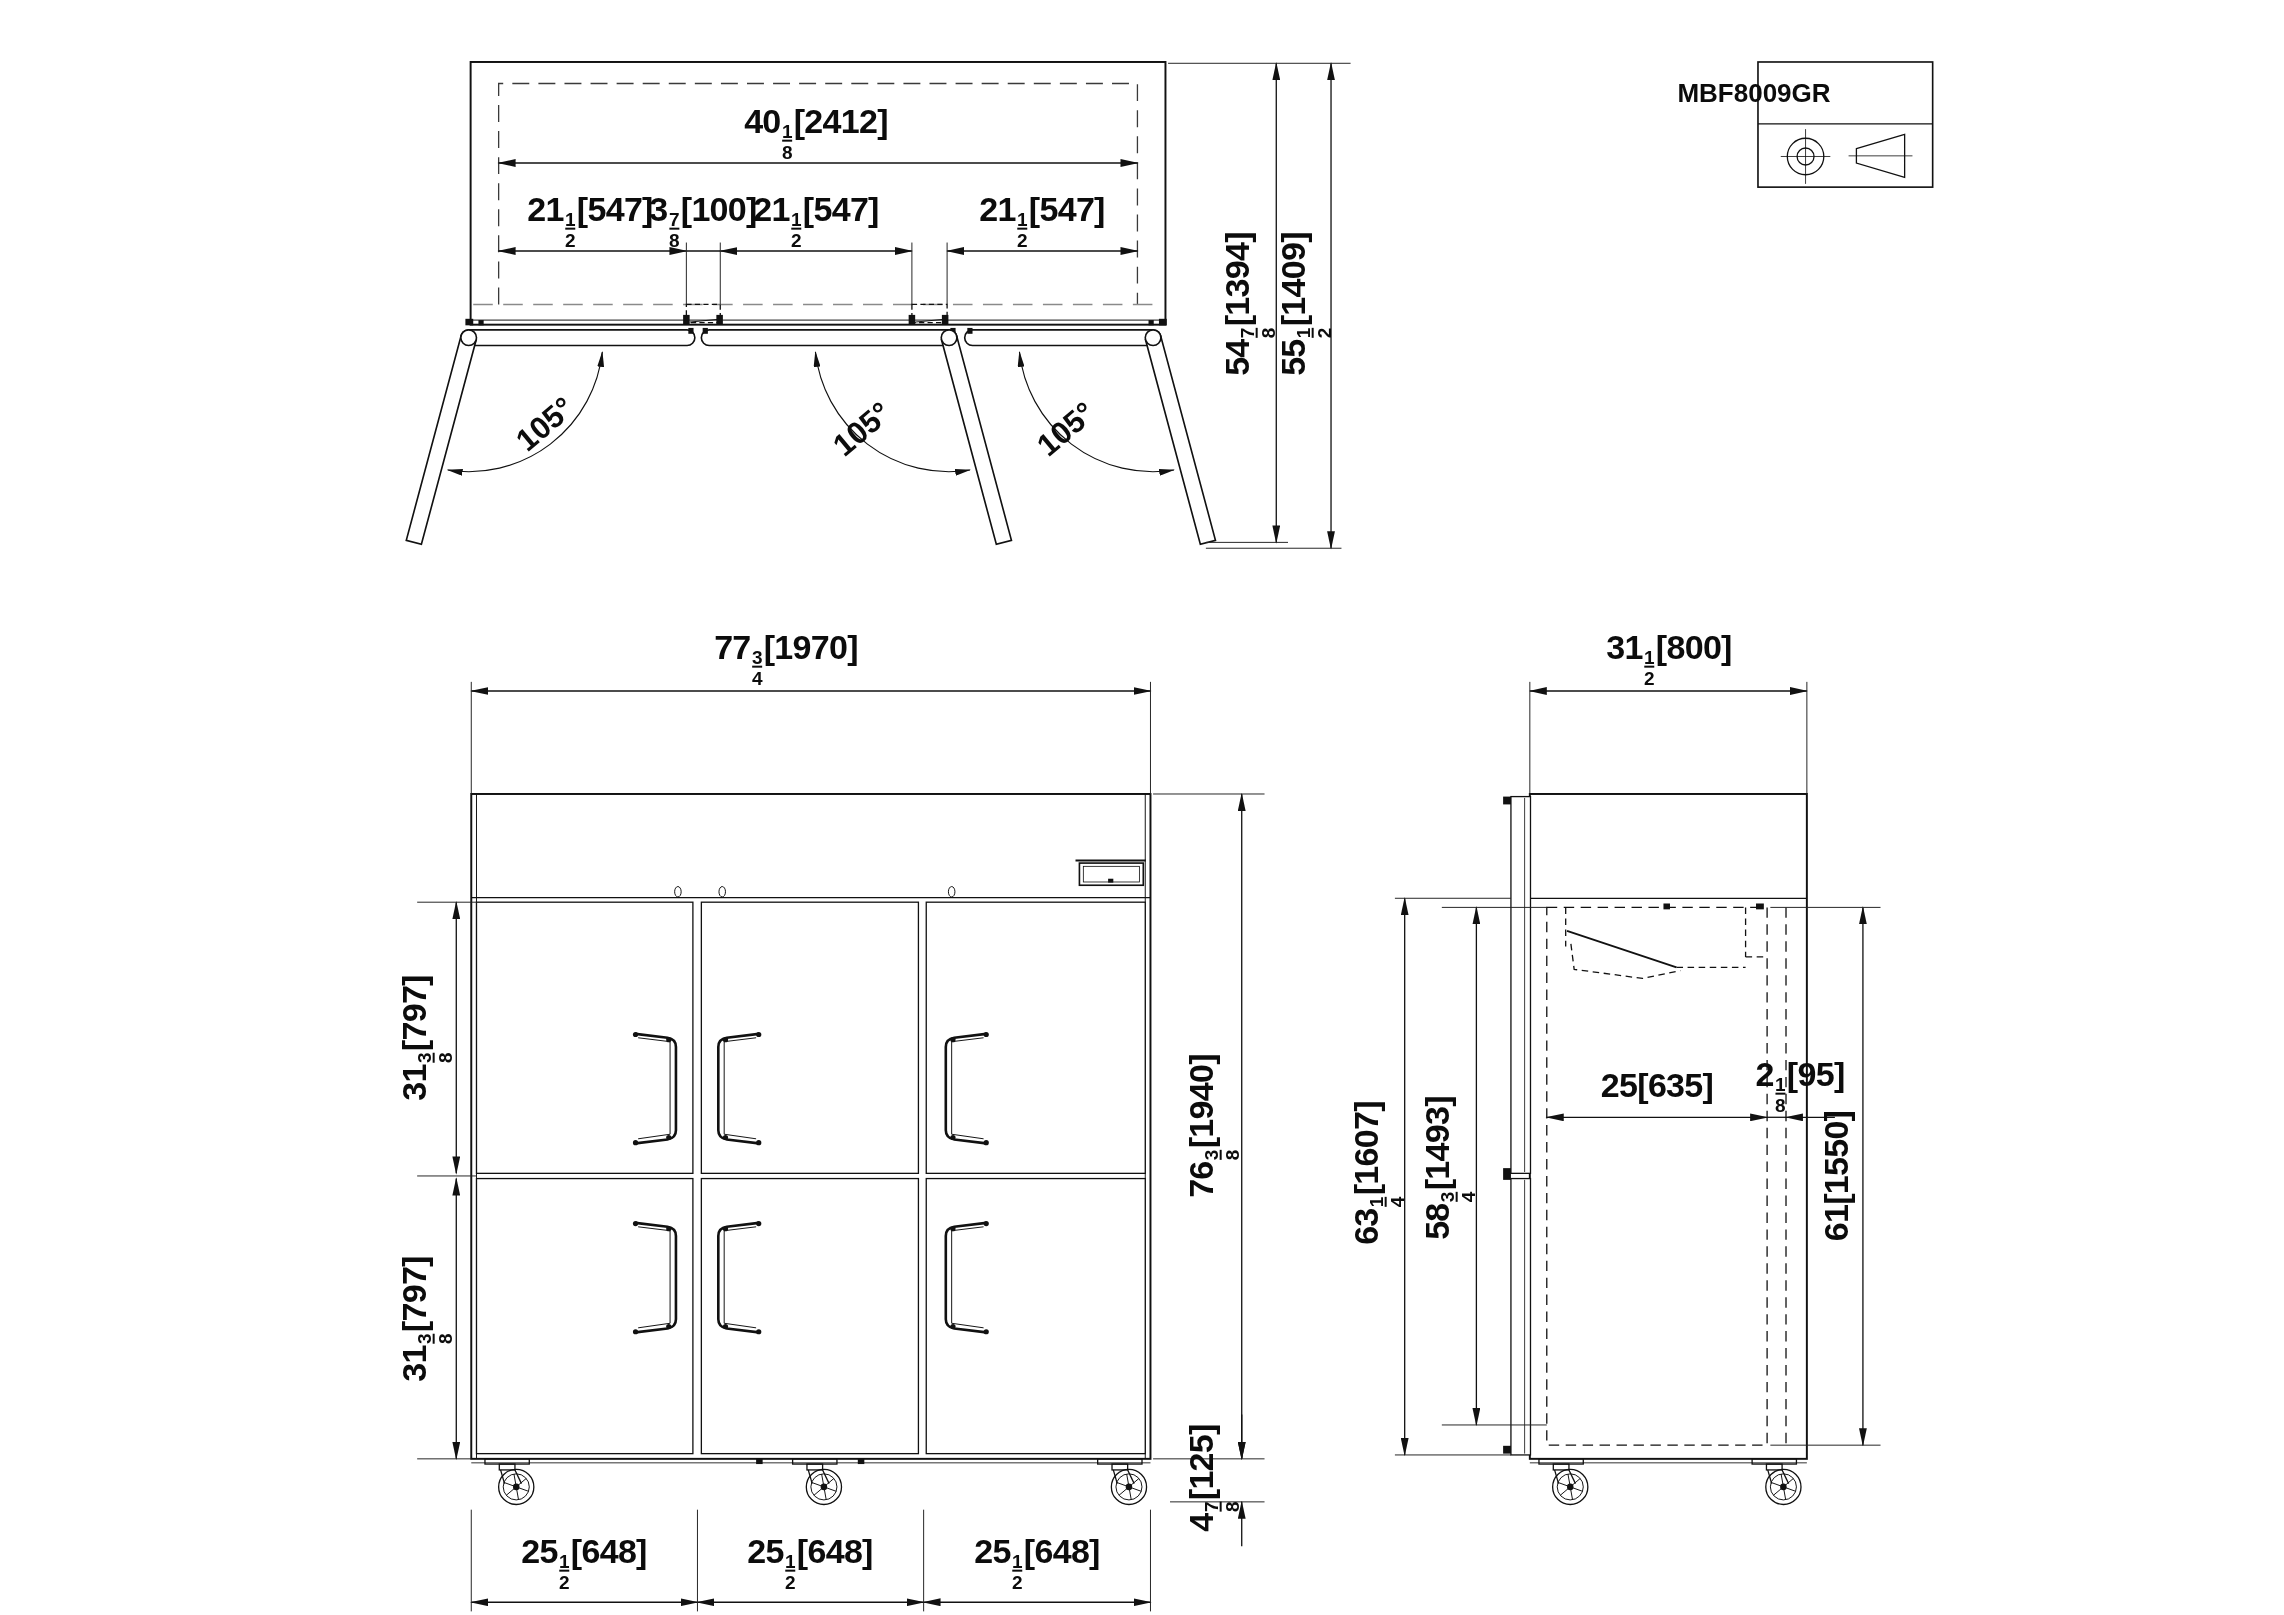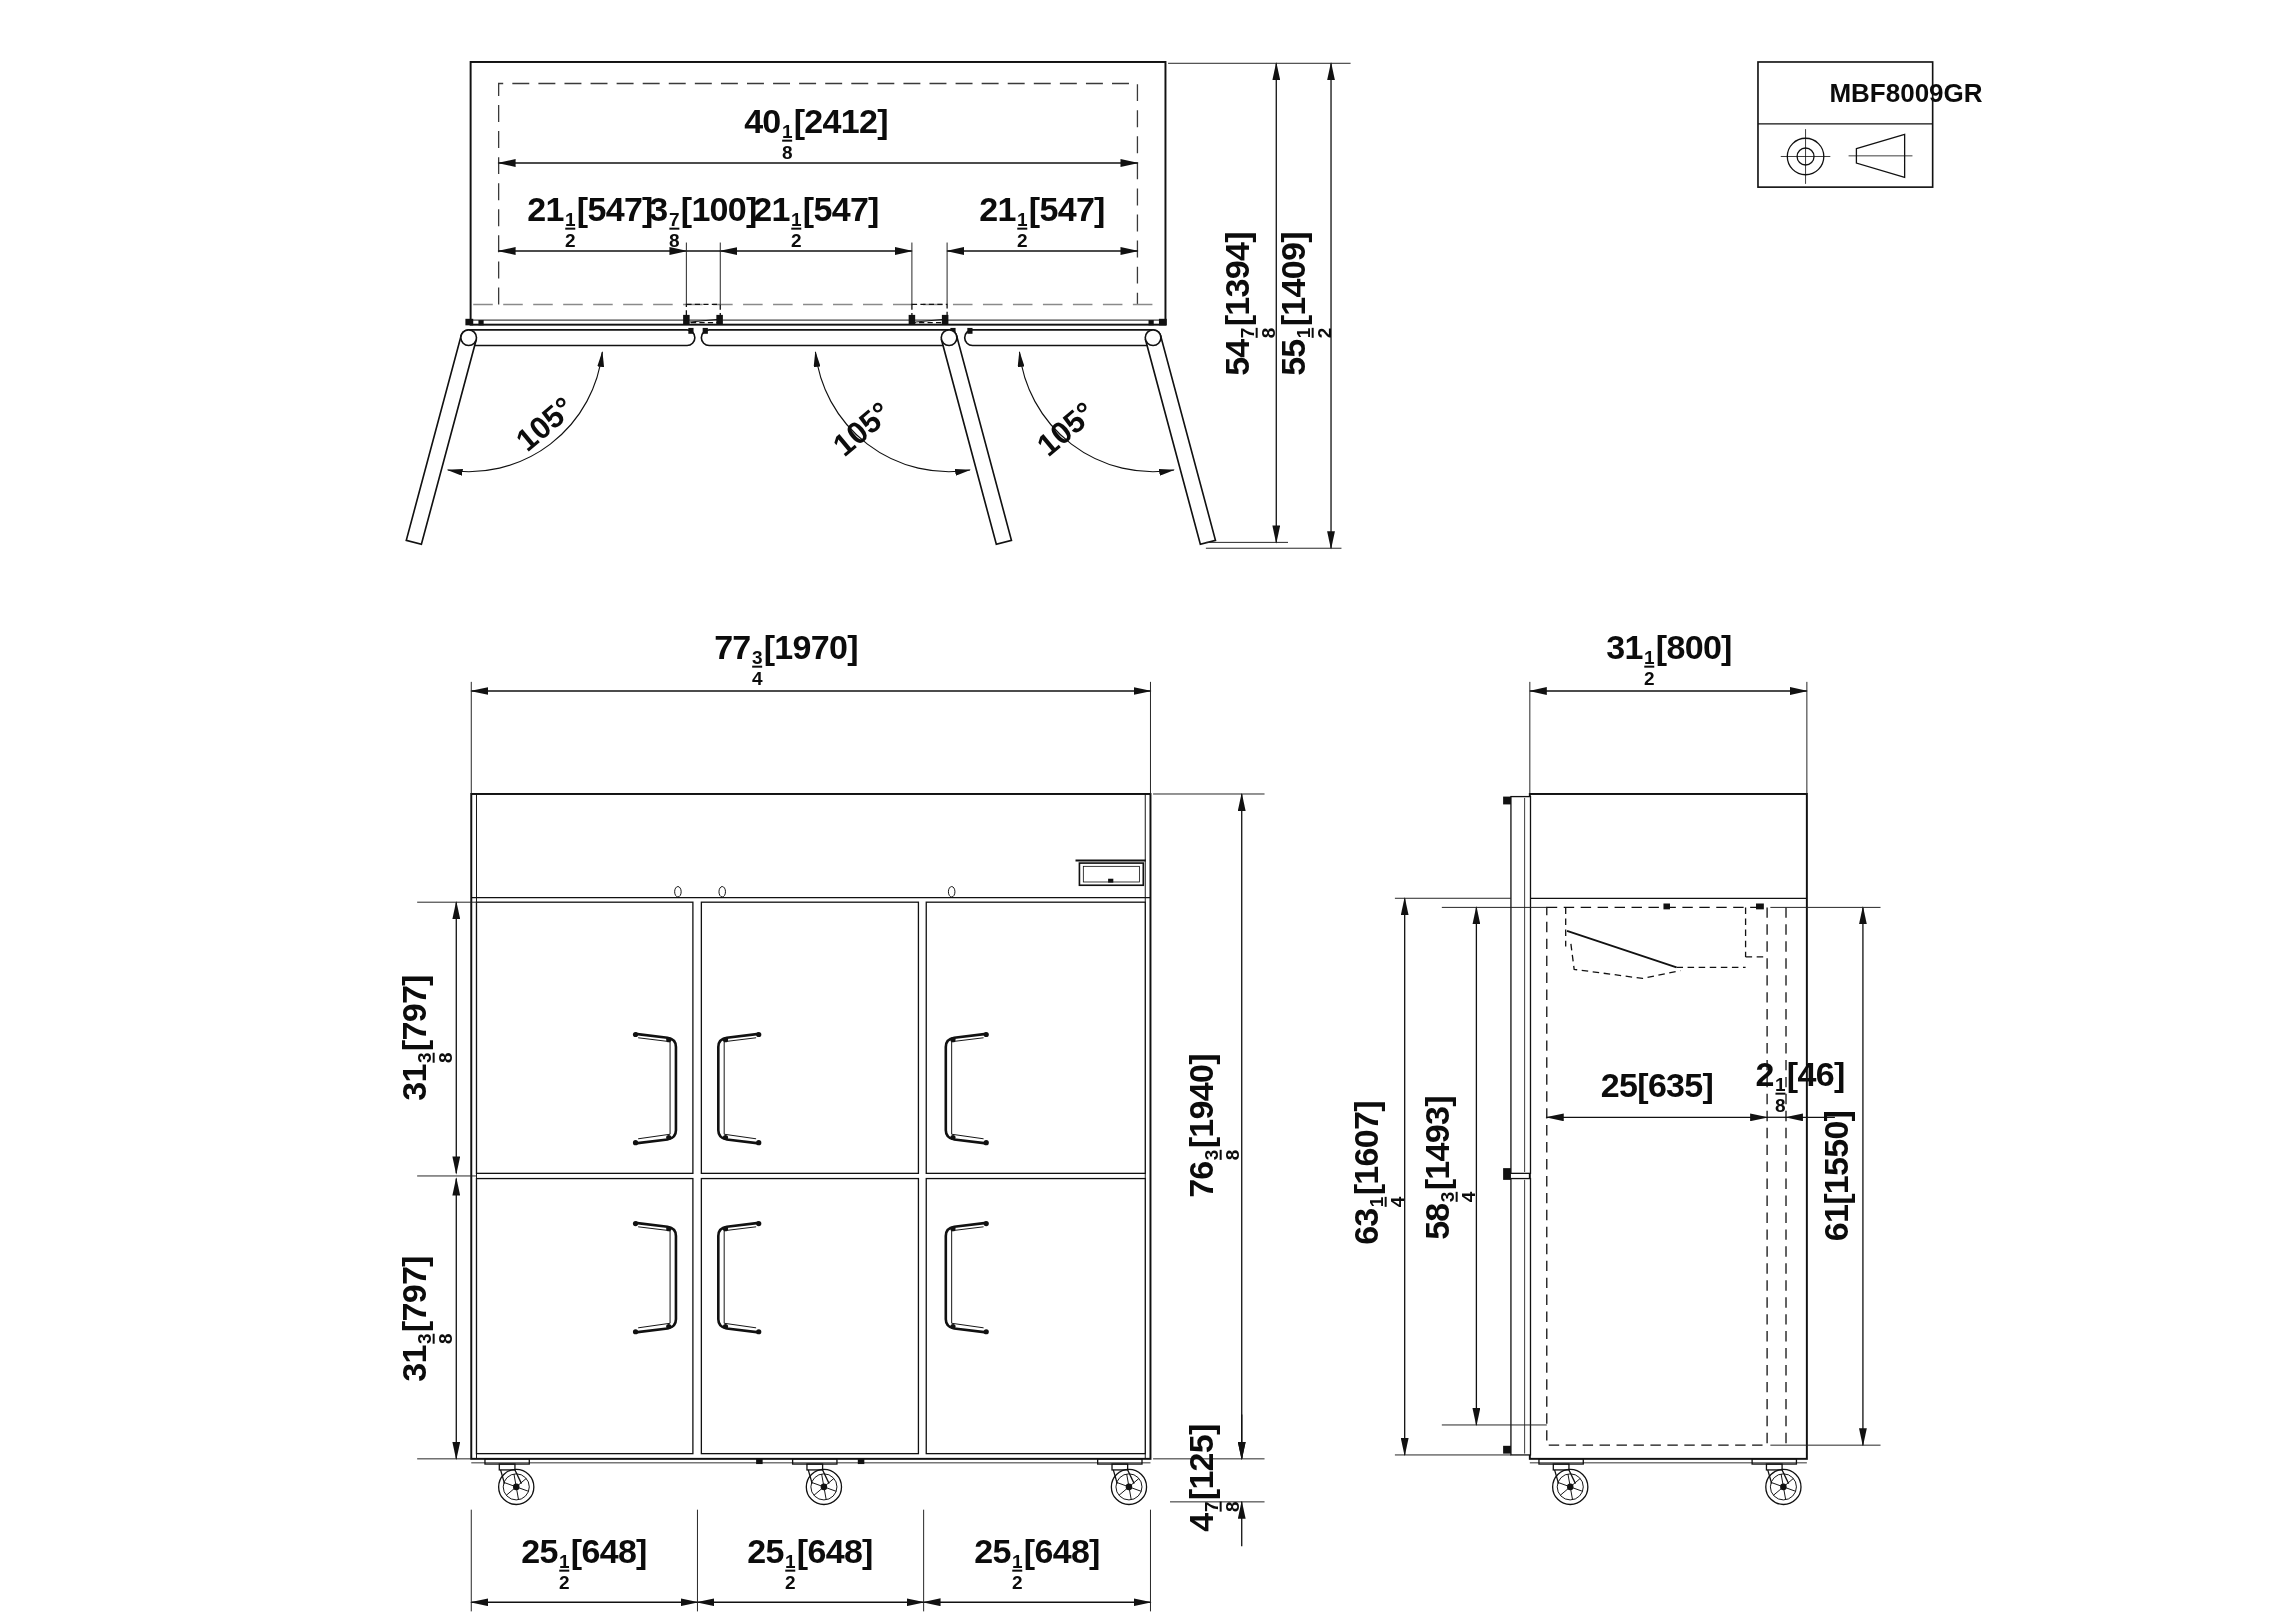--- a/index.html
+++ b/index.html
@@ -246,21 +246,21 @@
       <line x1="2140" y1="1378" x2="2318" y2="1378"></line>
       <line x1="2140" y1="2232" x2="2318" y2="2232"></line>
       <line x1="2212" y1="1392" x2="2373" y2="1392"></line>
       <line x1="2212" y1="2186" x2="2373" y2="2186"></line>
       <line x1="2716" y1="1392" x2="2885" y2="1392"></line>
       <line x1="2716" y1="2217" x2="2885" y2="2217"></line>
     </g>
   </g>
 </svg>
 
-  <div class="model" style="left:1906px;top:93px">MBF8009GR</div>
+  <div class="model" style="left:1754px;top:93px">MBF8009GR</div>
 
   <div class="dim" style="left:816px;top:132px"><span>40</span><span class="fr">
         <span>1</span>
         <span class="fd">8</span>
       </span><span>[2412]</span></div>
   <div class="dim" style="left:590px;top:220px"><span>21</span><span class="fr">
         <span>1</span>
         <span class="fd">2</span>
       </span><span>[547]</span></div>
   <div class="dim" style="left:703px;top:220px"><span>3</span><span class="fr">
@@ -329,17 +329,17 @@
         <span class="fd">4</span>
       </span><span>[1607]</span></div>
   <div class="dim r90" style="left:1448px;top:1168px"><span>58</span><span class="fr">
         <span>3</span>
         <span class="fd">4</span>
       </span><span>[1493]</span></div>
   <div class="dim" style="left:1657px;top:1085px"><span>25</span><span>[635]</span></div>
   <div class="dim" style="left:1800px;top:1085px"><span>2</span><span class="fr">
         <span>1</span>
         <span class="fd">8</span>
-      </span><span>[46]</span></div>
+      </span><span>[95]</span></div>
   <div class="dim r90" style="left:1836px;top:1176px"><span>61</span><span>[1550]</span></div>
 
 </div>
 
 
 </body></html>

